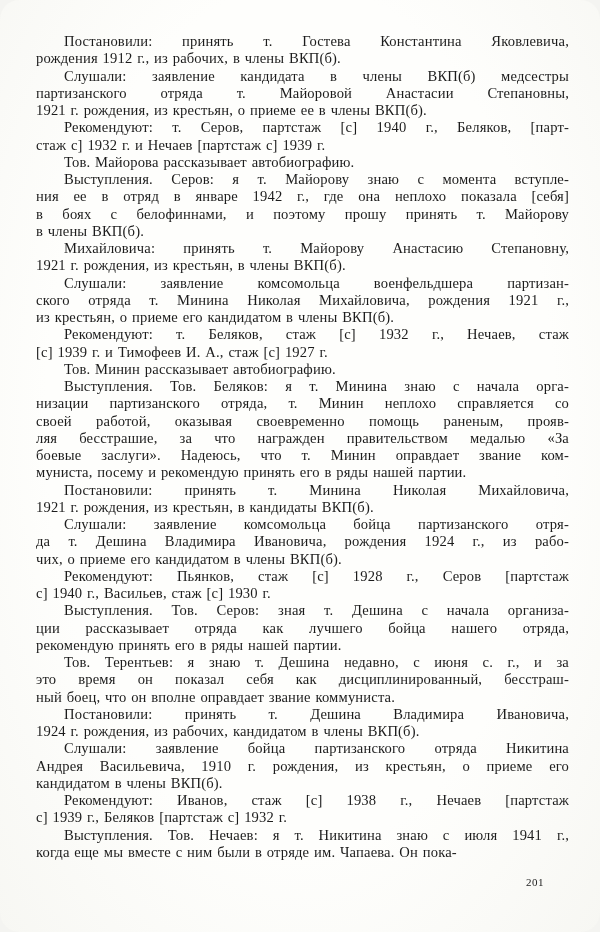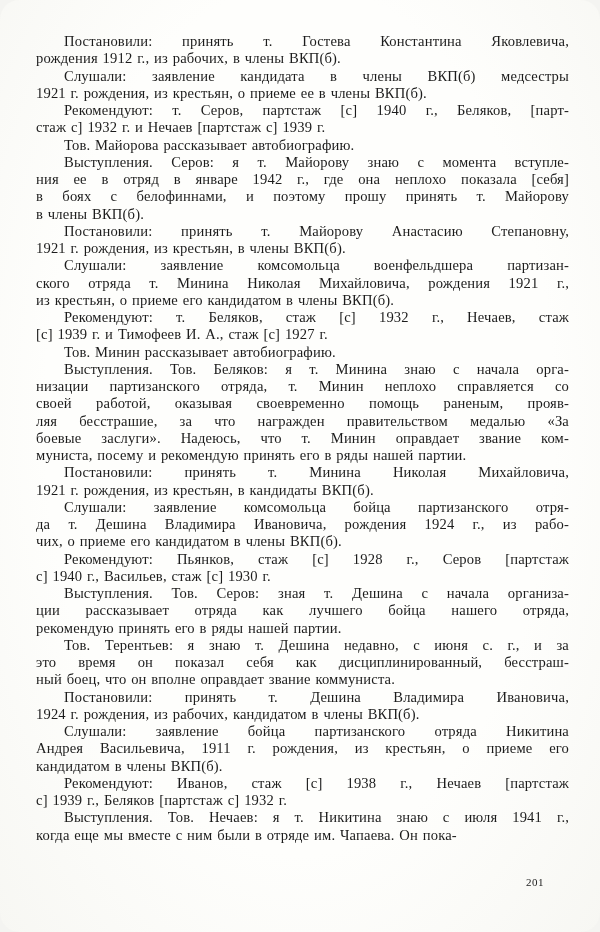--- a/index.html
+++ b/index.html
@@ -54,37 +54,38 @@
 <body>
 
 <div class="page">
   <div class="text-block">
       <div class="para">
         <div class="line first">Постановили: принять т. Гостева Константина Яковлевича,</div>
         <div class="line last">рождения 1912 г., из рабочих, в члены ВКП(б).</div>
       </div>
       <div class="para">
         <div class="line first">Слушали: заявление кандидата в члены ВКП(б) медсестры</div>
+        <div class="line">партизанского отряда т. Майоровой Анастасии Степановны,</div>
         <div class="line last">1921 г. рождения, из крестьян, о приеме ее в члены ВКП(б).</div>
       </div>
       <div class="para">
         <div class="line first">Рекомендуют: т. Серов, партстаж [с] 1940 г., Беляков, [парт-</div>
         <div class="line last">стаж с] 1932 г. и Нечаев [партстаж с] 1939 г.</div>
       </div>
       <div class="para">
         <div class="line first last">Тов. Майорова рассказывает автобиографию.</div>
       </div>
       <div class="para">
         <div class="line first">Выступления. Серов: я т. Майорову знаю с момента вступле-</div>
         <div class="line">ния ее в отряд в январе 1942 г., где она неплохо показала [себя]</div>
         <div class="line">в боях с белофиннами, и поэтому прошу принять т. Майорову</div>
         <div class="line last">в члены ВКП(б).</div>
       </div>
       <div class="para">
-        <div class="line first">Постановили: принять т. Майорову Анастасию Степановну,</div>
+        <div class="line first">Михайловича: принять т. Майорову Анастасию Степановну,</div>
         <div class="line last">1921 г. рождения, из крестьян, в члены ВКП(б).</div>
       </div>
       <div class="para">
         <div class="line first">Слушали: заявление комсомольца военфельдшера партизан-</div>
         <div class="line">ского отряда т. Минина Николая Михайловича, рождения 1921 г.,</div>
         <div class="line last">из крестьян, о приеме его кандидатом в члены ВКП(б).</div>
       </div>
       <div class="para">
         <div class="line first">Рекомендуют: т. Беляков, стаж [с] 1932 г., Нечаев, стаж</div>
         <div class="line last">[с] 1939 г. и Тимофеев И. А., стаж [с] 1927 г.</div>
@@ -122,21 +123,21 @@
         <div class="line first">Тов. Терентьев: я знаю т. Дешина недавно, с июня с. г., и за</div>
         <div class="line">это время он показал себя как дисциплинированный, бесстраш-</div>
         <div class="line last">ный боец, что он вполне оправдает звание коммуниста.</div>
       </div>
       <div class="para">
         <div class="line first">Постановили: принять т. Дешина Владимира Ивановича,</div>
         <div class="line last">1924 г. рождения, из рабочих, кандидатом в члены ВКП(б).</div>
       </div>
       <div class="para">
         <div class="line first">Слушали: заявление бойца партизанского отряда Никитина</div>
-        <div class="line">Андрея Васильевича, 1911 г. рождения, из крестьян, о приеме его</div>
+        <div class="line">Андрея Васильевича, 1910 г. рождения, из крестьян, о приеме его</div>
         <div class="line last">кандидатом в члены ВКП(б).</div>
       </div>
       <div class="para">
         <div class="line first">Рекомендуют: Иванов, стаж [с] 1938 г., Нечаев [партстаж</div>
         <div class="line last">с] 1939 г., Беляков [партстаж с] 1932 г.</div>
       </div>
       <div class="para">
         <div class="line first">Выступления. Тов. Нечаев: я т. Никитина знаю с июля 1941 г.,</div>
         <div class="line last">когда еще мы вместе с ним были в отряде им. Чапаева. Он пока-</div>
       </div>

